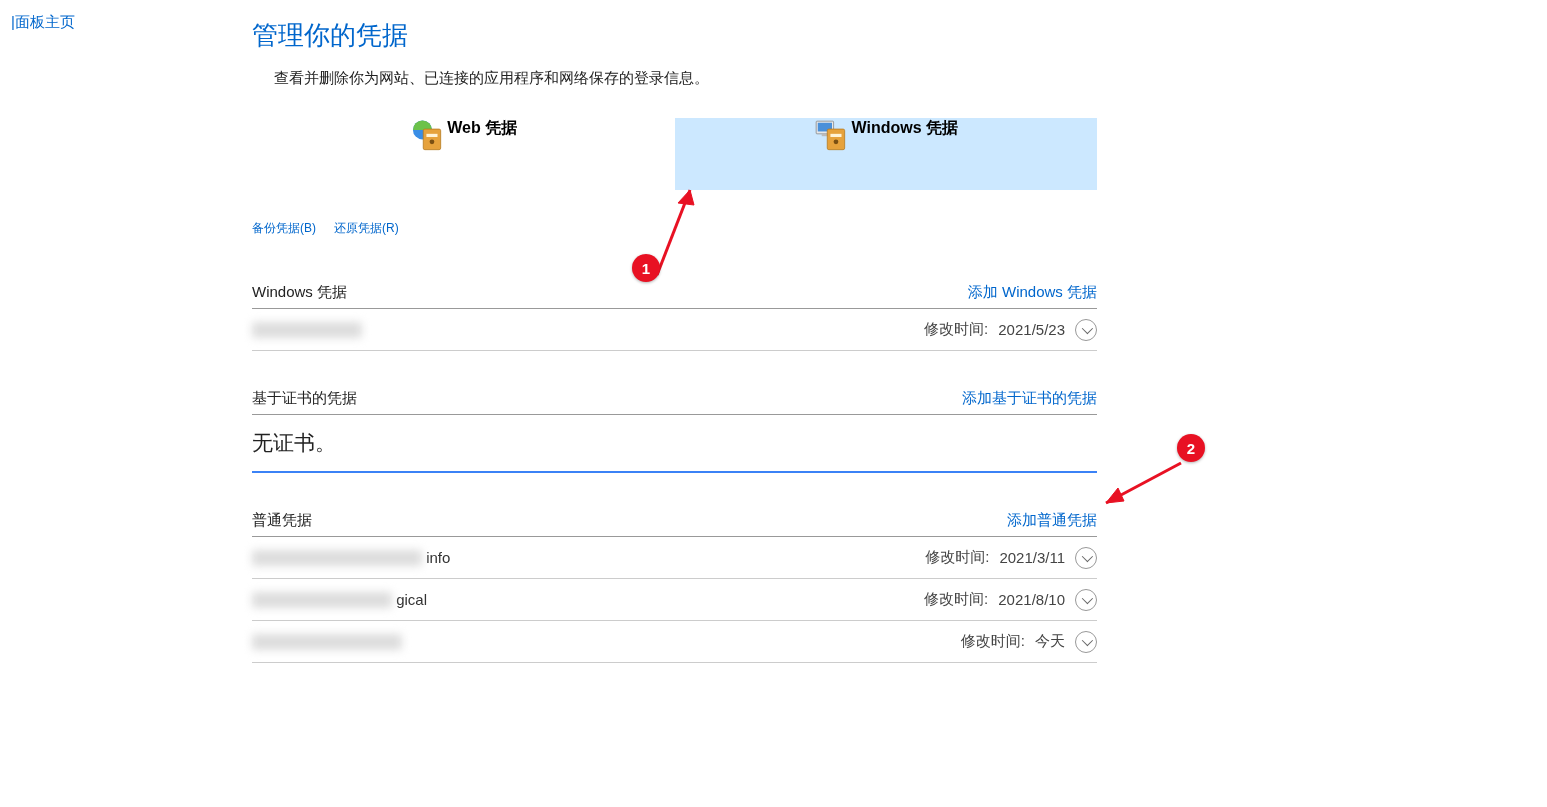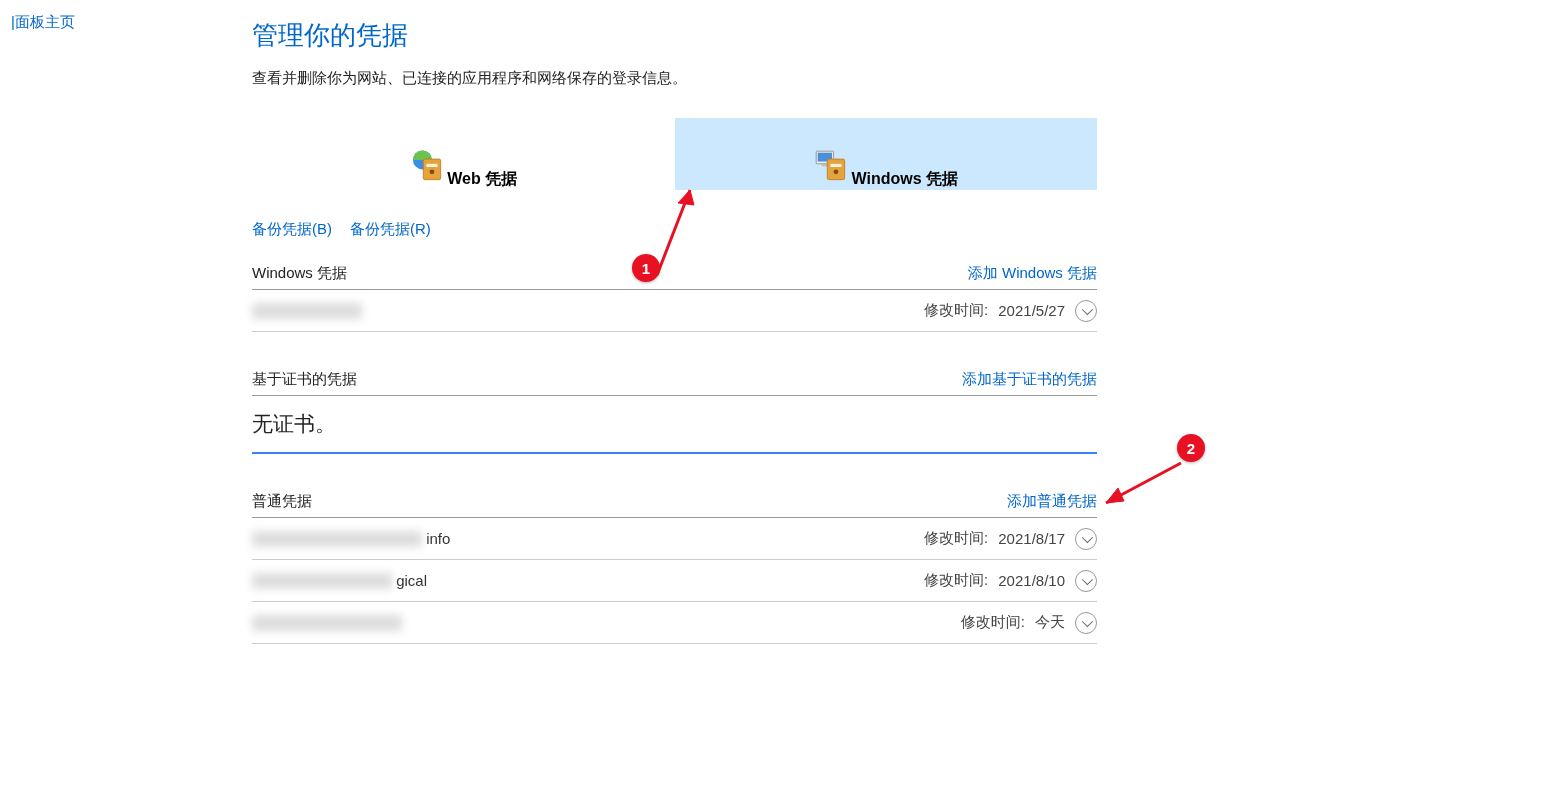--- a/index.html
+++ b/index.html
@@ -1,25 +1,25 @@
 <!DOCTYPE html>
 <html><head>
   <meta charset="utf-8">
   <style>
     * { margin: 0; padding: 0; box-sizing: border-box; font-family: "Microsoft YaHei", "Segoe UI", sans-serif; }
     body { background: #fff; width: 1547px; height: 807px; position: relative; overflow: hidden; }
     .link { color: #0066cc; cursor: pointer; }
     .sidebar-link { position: absolute; left: 11px; top: 13px; font-size: 15px; }
     .main { position: absolute; left: 252px; top: 18px; width: 845px; }
     .page-title { color: #0066cc; font-size: 26px; font-weight: normal; margin-bottom: 16px; }
-    .page-subtitle { color: #222; font-size: 15px; margin-bottom: 30px; }
+    .page-subtitle { color: #222; font-size: 15px; margin-bottom: 30px; margin-left: 22px; }
     .tab-row { display: flex; gap: 0; margin-bottom: 30px; }
-    .tab { flex: 1; display: flex; align-items: flex-end; justify-content: center; height: 72px; font-size: 16px; font-weight: bold; cursor: pointer; }
+    .tab { flex: 1; display: flex; align-items: flex-start; justify-content: center; height: 72px; font-size: 16px; font-weight: bold; cursor: pointer; }
     .tab.selected { background: #cce8ff; }
-    .actions-row { display: flex; gap: 18px; margin-bottom: 25px; font-size: 15px; }
+    .actions-row { display: flex; gap: 18px; margin-bottom: 46px; font-size: 12px; }
     .section-header { display: flex; justify-content: space-between; align-items: center; border-bottom: 1px solid #999; padding-bottom: 6px; margin-top: 12px; font-size: 15px; }
     .section-header .title { color: #222; }
     .cred-row { display: flex; justify-content: space-between; align-items: center; border-bottom: 1px solid #ccc; height: 42px; font-size: 15px; }
     .cred-left { color: #333; display:flex; align-items:center;text-align:center; }
     .cred-right { display: flex; align-items: center; gap: 10px; color: #444; }
     .chevron-circle { width: 22px; height: 22px; border: 1px solid #999; border-radius: 50%; display: inline-flex; align-items: center; justify-content: center; color: #666; }
     .chev { display:inline-block; width:8px; height:8px; border-right:1.5px solid #666; border-bottom:1.5px solid #666; transform: rotate(45deg) translateY(-2px); }
     .empty { color: #222; font-size: 21px; padding: 14px 0; border-bottom: 2px solid #3b82f6;}
     .section-gap { height: 26px; }
     .blur-strip { filter: blur(4px); display:inline-block; background: #ddd; height: 16px; border-radius:2px;}
@@ -61,35 +61,35 @@
           <rect x="22" y="20" width="14" height="4" fill="#fff3d6"></rect>
           <circle cx="29" cy="30" r="3" fill="#7a4f12"></circle>
         </svg>
       </span>
       <span>Windows 凭据</span>
     </div>
   </div>
 
   <div class="actions-row">
     <a class="link">备份凭据(B)</a>
-    <a class="link">备份凭据(R)</a>
+    <a class="link">还原凭据(R)</a>
   </div>
 
   <div class="section-header">
     <span class="title">Windows 凭据</span>
     <a class="link">添加 Windows 凭据</a>
   </div>
   <div class="cred-row">
     <span class="cred-left">
       <span class="blur-strip" style="width:110px;"></span>
       <span></span>
     </span>
     <span class="cred-right">
       <span>修改时间:</span>
-      <span>2021/5/27</span>
+      <span>2021/5/23</span>
       <span class="chevron-circle">
           <span class="chev"></span>
         </span>
     </span>
   </div>
 
   <div class="section-gap"></div>
 
   <div class="section-header">
     <span class="title">基于证书的凭据</span>
@@ -103,21 +103,21 @@
     <span class="title">普通凭据</span>
     <a class="link">添加普通凭据</a>
   </div>
   <div class="cred-row">
     <span class="cred-left">
       <span class="blur-strip" style="width:170px;"></span>&nbsp;
       <span>info</span>
     </span>
     <span class="cred-right">
       <span>修改时间:</span>
-      <span>2021/8/17</span>
+      <span>2021/3/11</span>
       <span class="chevron-circle">
           <span class="chev"></span>
         </span>
     </span>
   </div>
   <div class="cred-row">
     <span class="cred-left">
       <span class="blur-strip" style="width:140px;"></span>&nbsp;
       <span>gical</span>
     </span>

